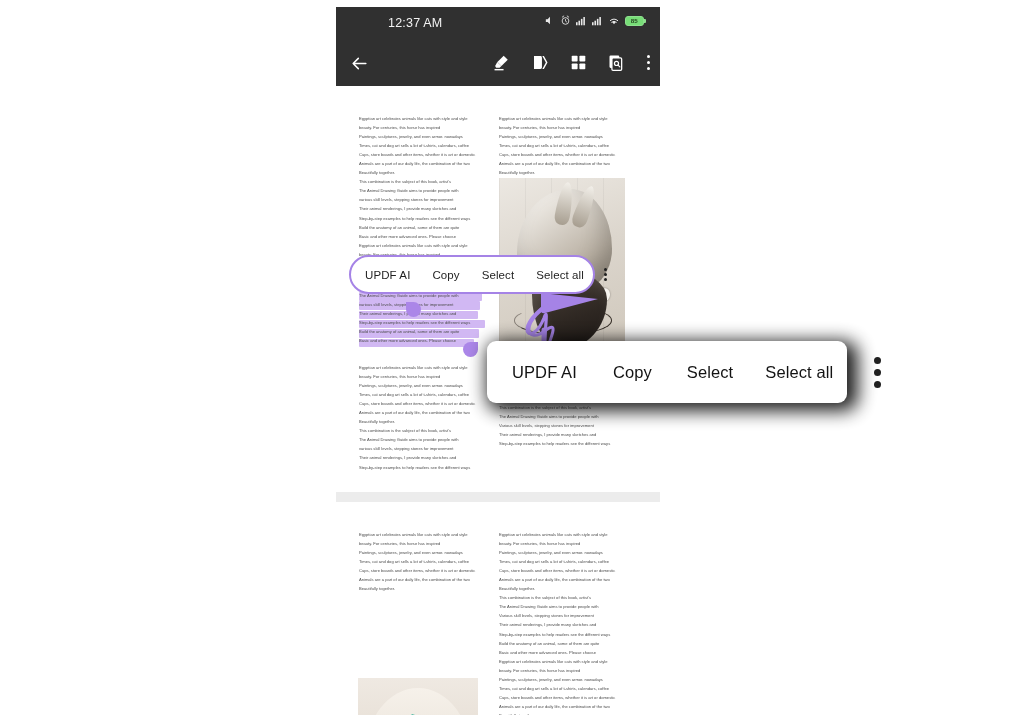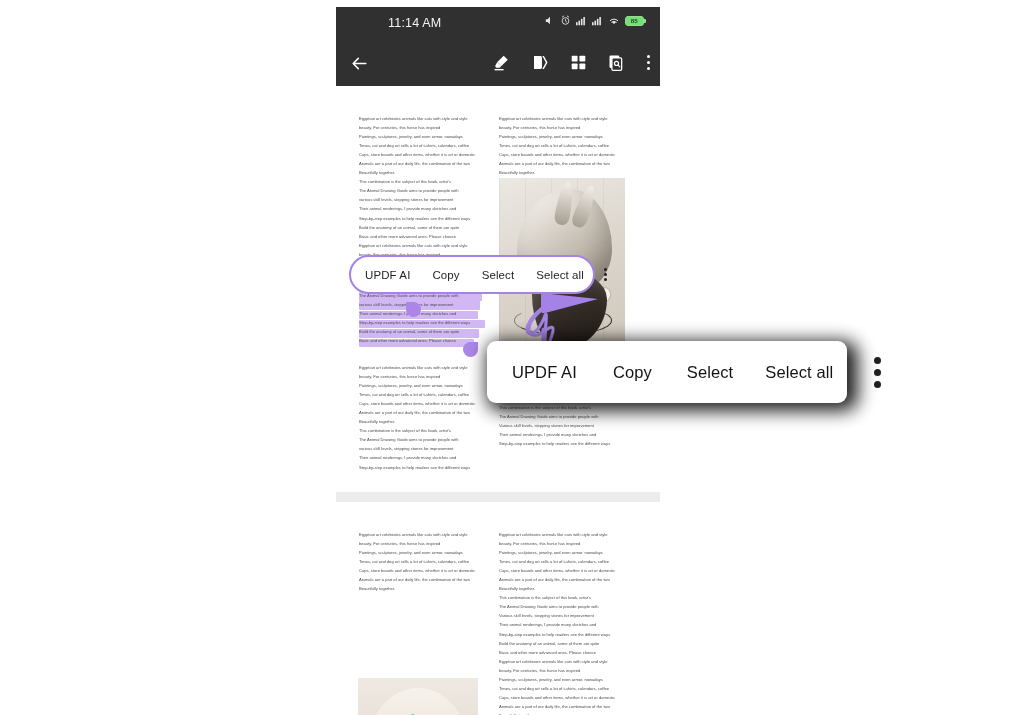--- a/index.html
+++ b/index.html
@@ -167,21 +167,21 @@
     pointer-events:none; z-index:45; }
 </style>
 </head>
 <body>
 
 <div id="root">
 
   <div class="phone">
 
     <div class="statusbar">
-      <div class="status-time">11:14 AM</div>
+      <div class="status-time">12:37 AM</div>
       <div class="status-icons">
 
         <svg class="si" width="11" height="11" viewBox="0 0 24 24">
           <path d="M4 9v6h4l5 5V4L8 9H4z" fill="#e8e8e8"></path>
         </svg>
 
         <svg class="si" width="11" height="11" viewBox="0 0 24 24">
           <circle cx="12" cy="13" r="7.3" fill="none" stroke="#e8e8e8" stroke-width="1.9"></circle>
           <path d="M12 9.5v4l2.6 1.6" stroke="#e8e8e8" stroke-width="1.7" fill="none" stroke-linecap="round"></path>
           <path d="M5 4.6 8.3 2.2M19 4.6 15.7 2.2" stroke="#e8e8e8" stroke-width="1.9" stroke-linecap="round"></path>

